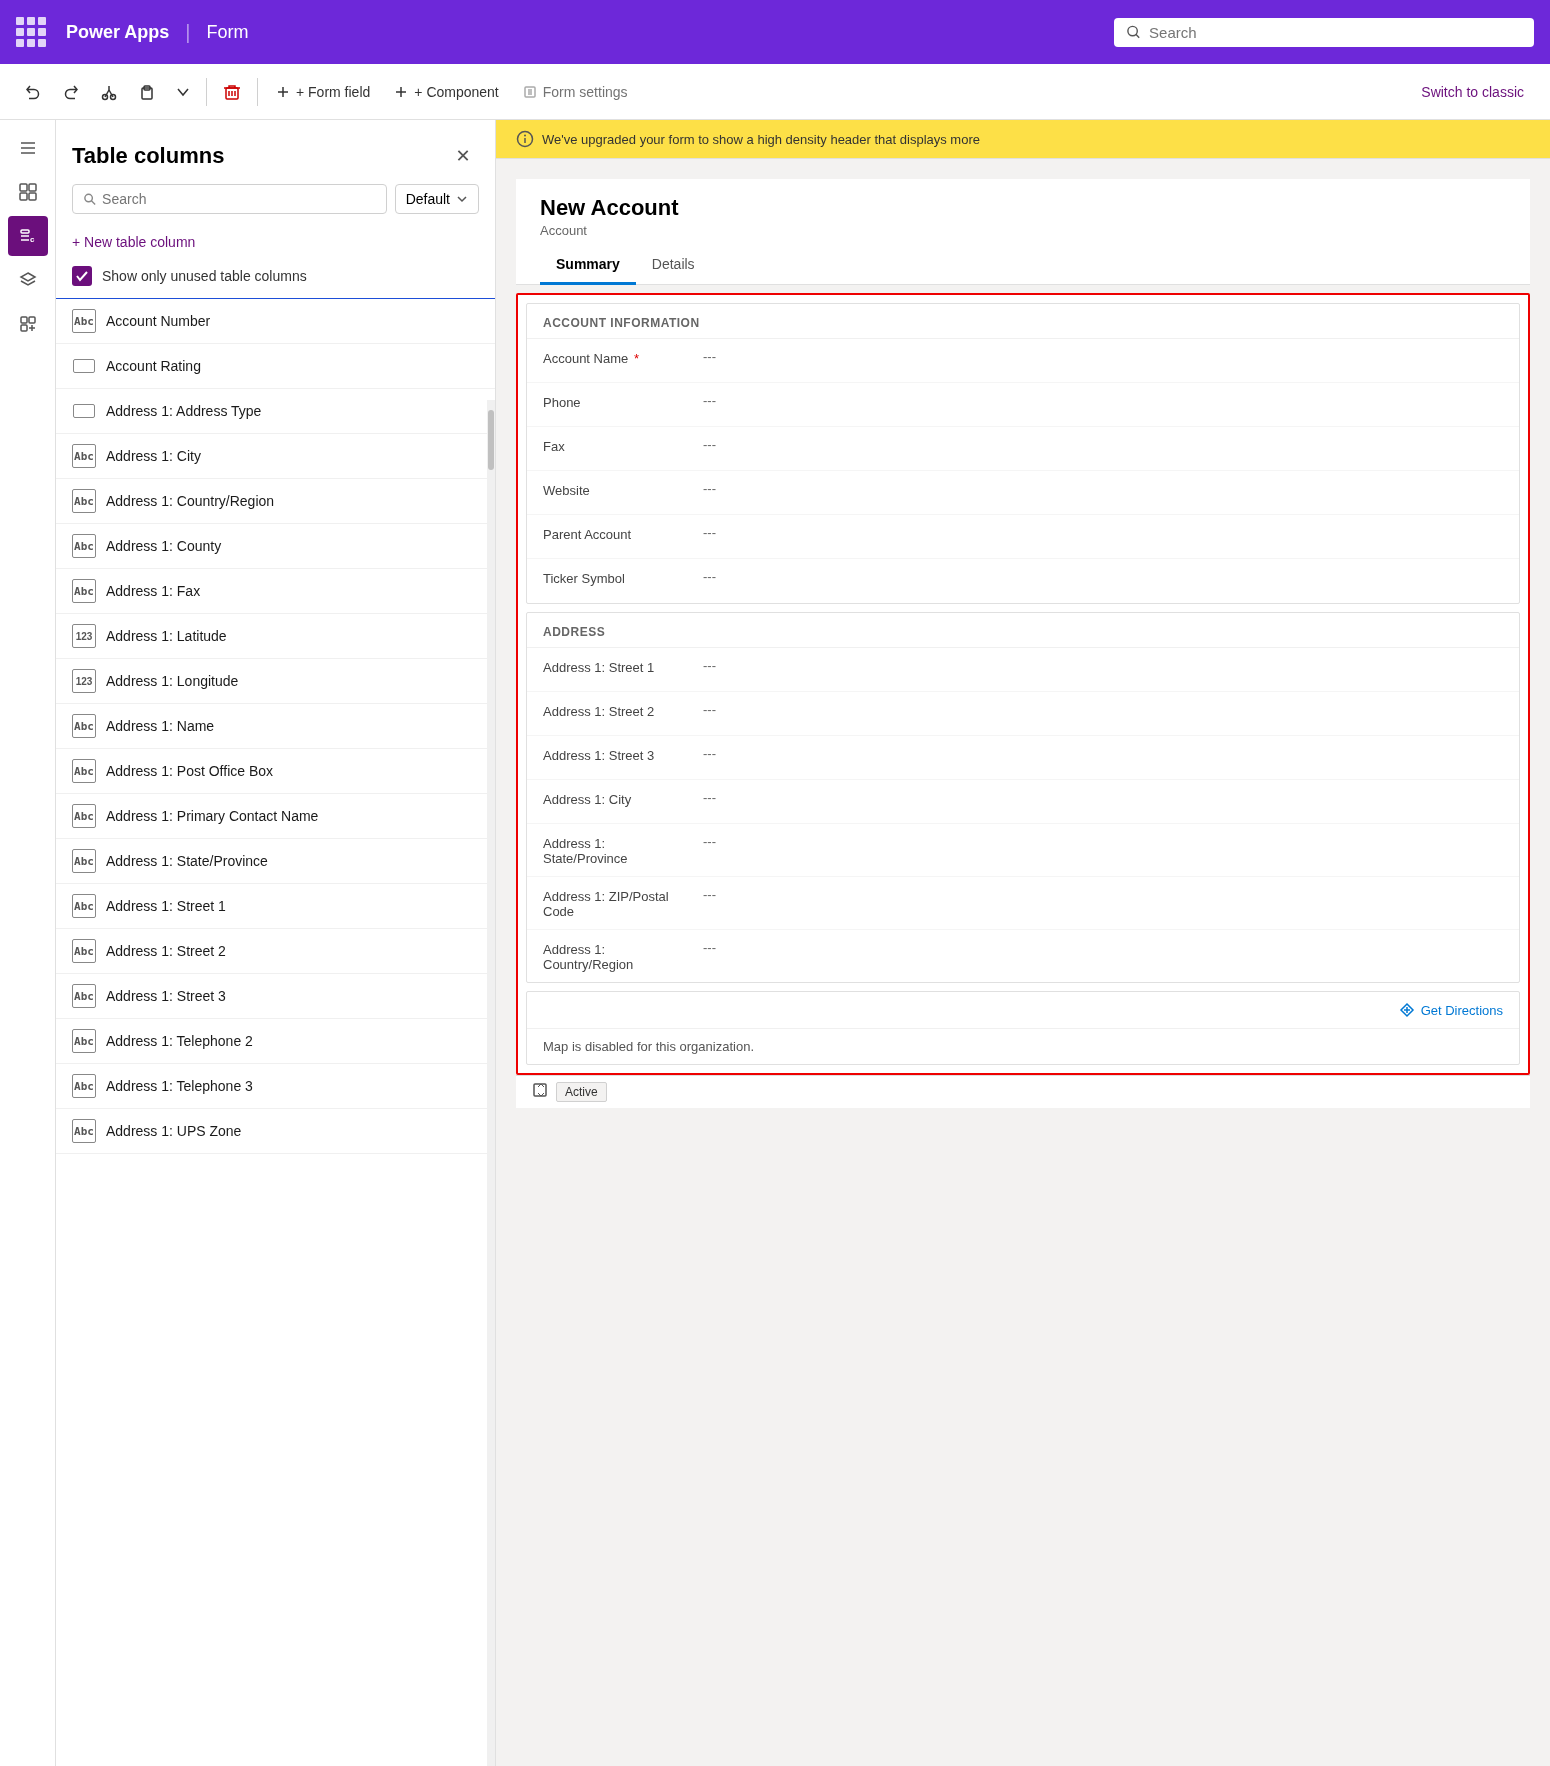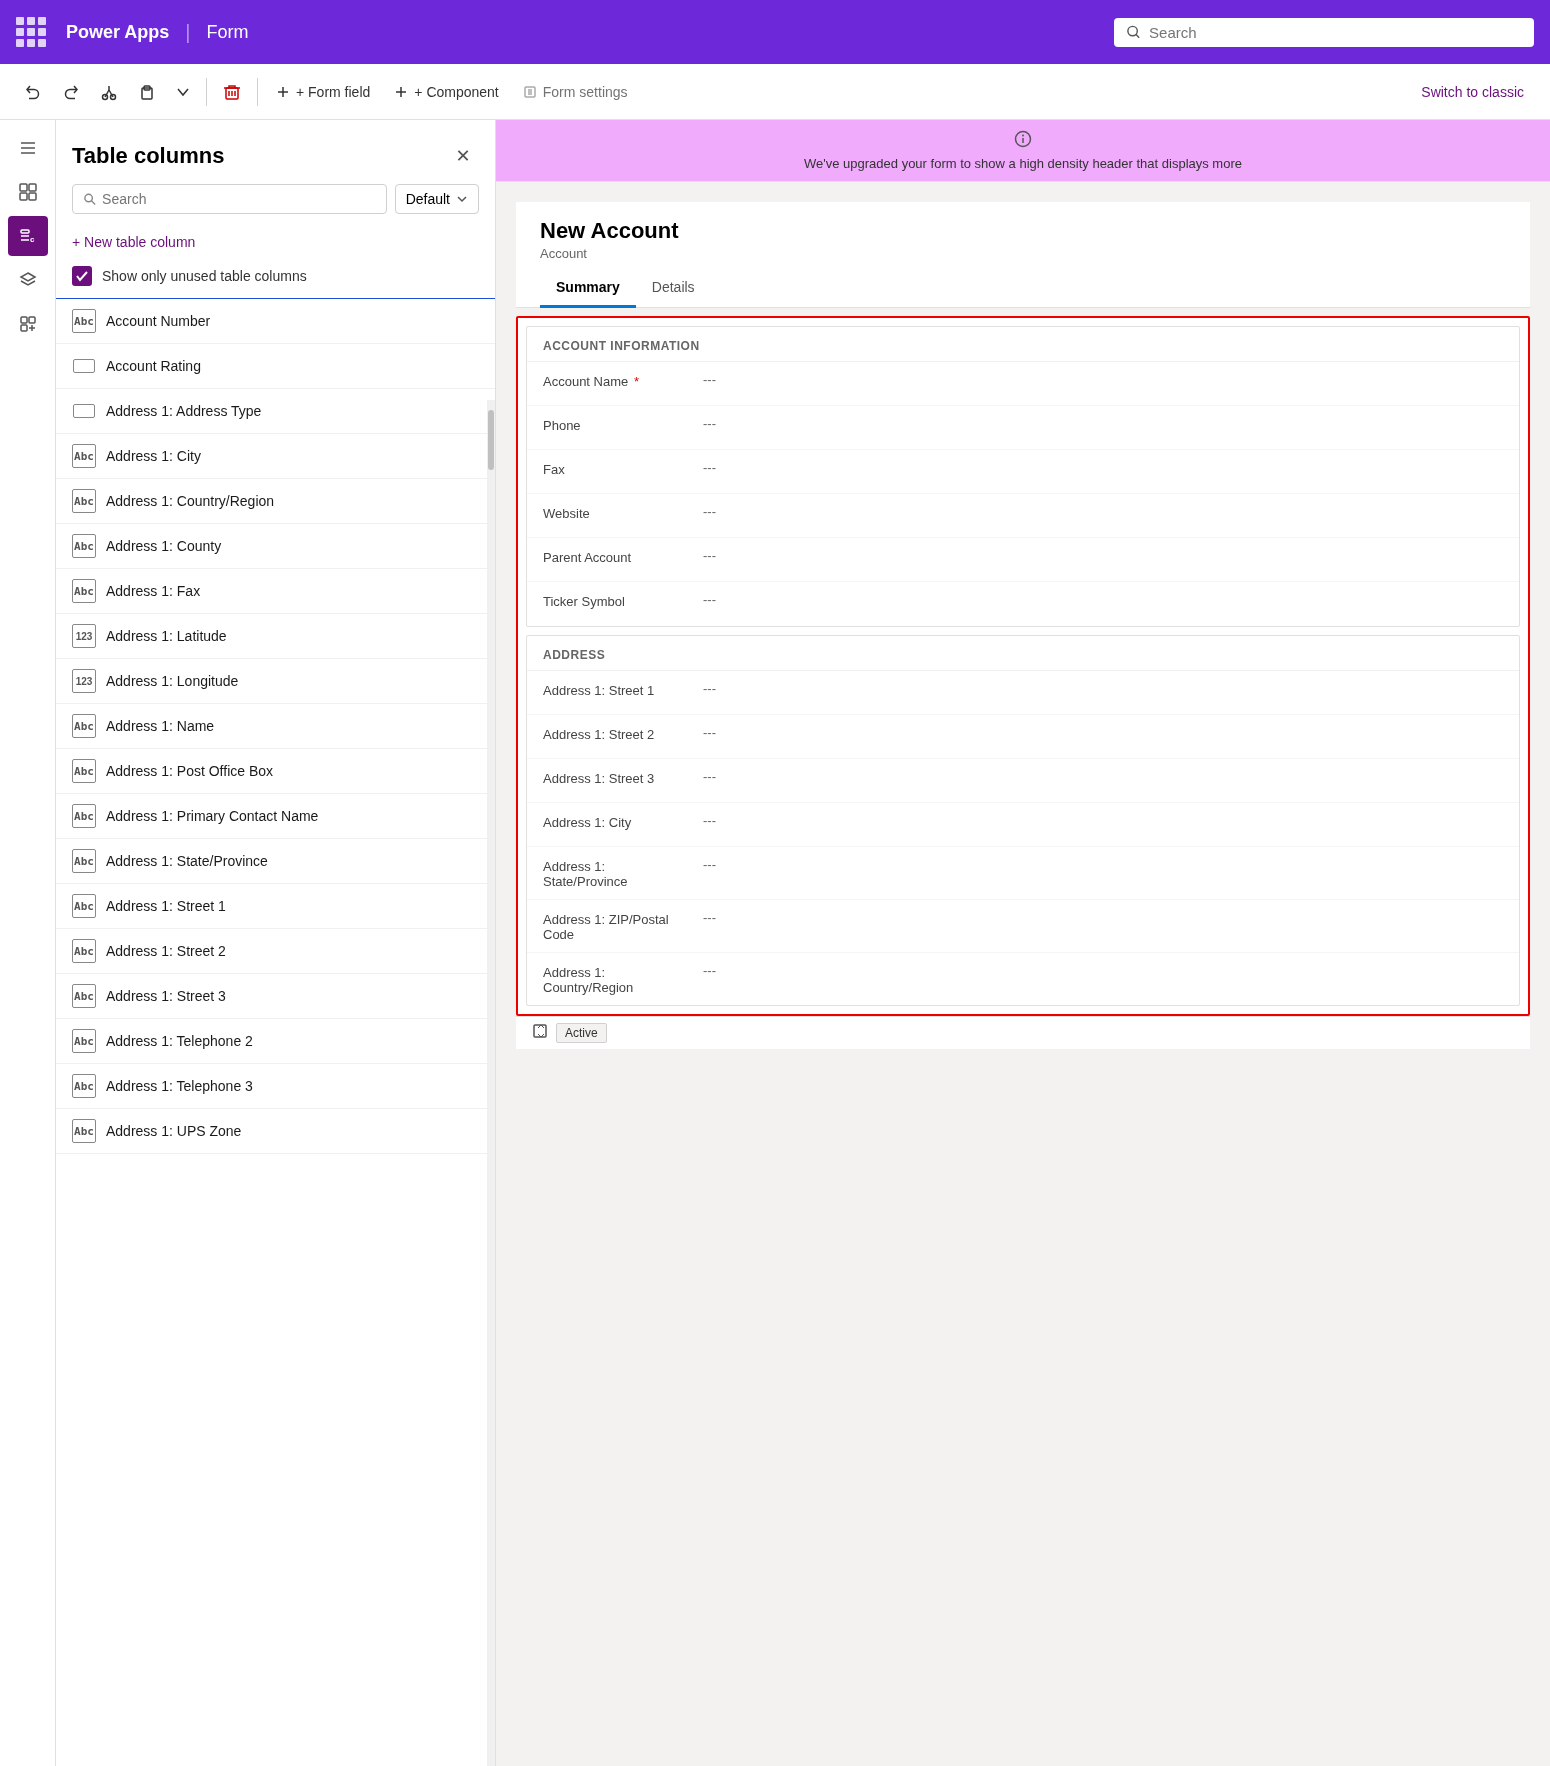--- a/index.html
+++ b/index.html
@@ -216,29 +216,28 @@
 
     
     .content-area {
       flex: 1;
       overflow: hidden;
       display: flex;
       flex-direction: column;
       background: #f3f2f1;
     }
     .info-banner {
-      background: #f0abfc;
+      background: #fde047;
       border-bottom: 1px solid #e0e0e0;
       padding: 10px 20px;
       display: flex;
       align-items: center;
       gap: 8px;
       font-size: 13px;
       color: #333;
-      flex-direction: column;
     }
     .form-container {
       flex: 1;
       overflow-y: auto;
       padding: 20px;
       display: flex;
       flex-direction: column;
       gap: 0;
     }
     .form-header {
@@ -698,20 +697,35 @@
           <div class="form-field-row">
             <span class="form-field-label">Address 1: ZIP/Postal<br>Code</span>
             <span class="form-field-value">---</span>
           </div>
           <div class="form-field-row">
             <span class="form-field-label">Address 1:<br>Country/Region</span>
             <span class="form-field-value">---</span>
           </div>
         </div>
 
+        <div class="map-section" style="margin:8px;">
+          <div class="map-get-directions">
+            <button class="map-get-dir-btn">
+              <svg width="16" height="16" viewBox="0 0 16 16">
+                <polygon points="8,2 14,8 8,14 2,8" stroke="#0078d4" stroke-width="1.5" fill="none"></polygon>
+                <line x1="8" y1="5" x2="8" y2="11" stroke="#0078d4" stroke-width="1.5"></line>
+                <line x1="5" y1="8" x2="11" y2="8" stroke="#0078d4" stroke-width="1.5"></line>
+              </svg>
+              <span>Get Directions</span>
+            </button>
+          </div>
+          <div class="map-disabled-msg">
+            <span>Map is disabled for this organization.</span>
+          </div>
+        </div>
       </div>
 
       <div class="status-bar">
         <svg width="16" height="16" viewBox="0 0 16 16" style="cursor:pointer;">
           <rect x="2" y="2" width="12" height="12" rx="1" stroke="#555" stroke-width="1.5" fill="none"></rect>
           <polyline points="6,5 9,2 12,5" stroke="#555" stroke-width="1" fill="none"></polyline>
           <polyline points="6,11 9,14 12,11" stroke="#555" stroke-width="1" fill="none"></polyline>
         </svg>
         <div class="status-badge">
           <span>Active</span>

